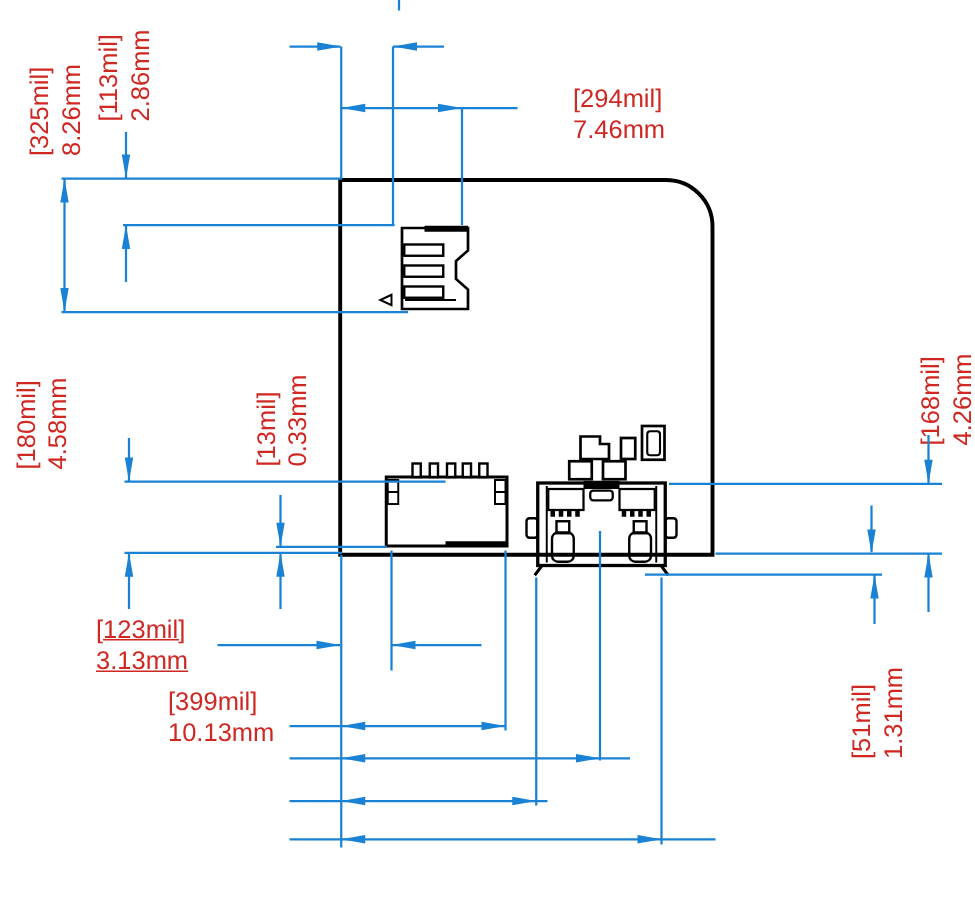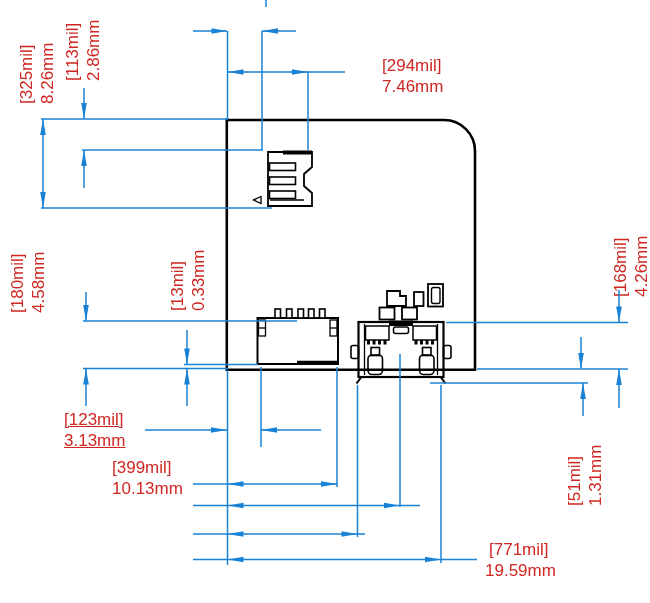--- a/index.html
+++ b/index.html
@@ -65,24 +65,20 @@
     <span>[51mil]</span>
     <span>1.31mm</span>
   </div>
   <div class="dim-label" style="left:64px;top:409px;text-decoration:underline;">
     <span>[123mil]</span>
     <span>3.13mm</span>
   </div>
   <div class="dim-label" style="left:100px;top:457px;margin-left:12px;">
     <span>[399mil]</span>
     <span>10.13mm</span>
-  </div>
-  <div class="dim-label" style="left:489px;top:539px;">
-    <span>[771mil]</span>
-    <span style="margin-left:-4px">19.59mm</span>
   </div>
 
   <svg class="geom" width="650" height="603" viewBox="0 0 650 603">
 
     <g stroke="#000" fill="none">
       <path d="M226.8,369.8 L226.8,120 L444,120 A31,31 0 0 1 475,151 L475,369.8 Z" stroke-width="2.6"></path>
     </g>
 
     <g stroke="#000" fill="none" stroke-width="1.8">
       <path d="M268,152 L312,152 L312,167 L304,174 L304,186 L312,193 L312,206 L268,206 Z"></path>

